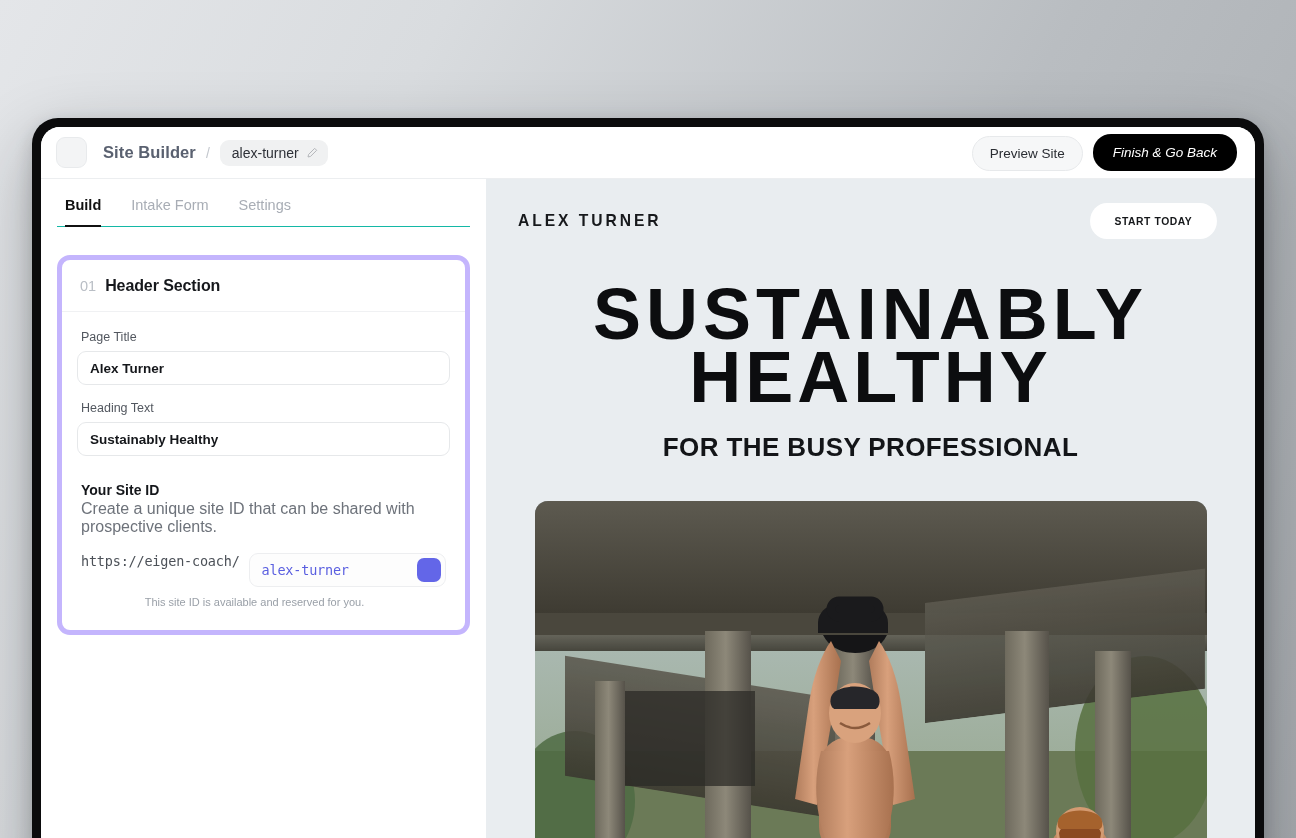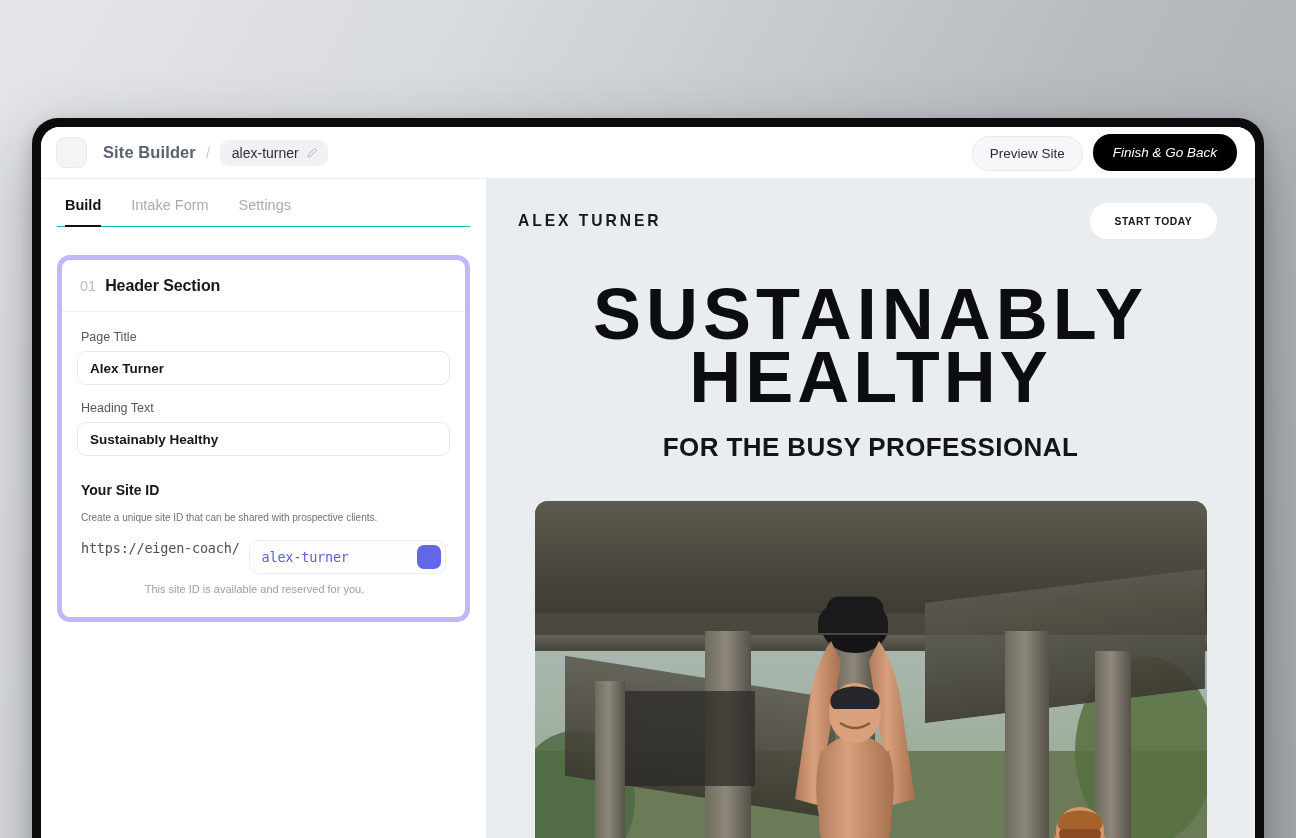--- a/index.html
+++ b/index.html
@@ -162,21 +162,21 @@
     display: flex;
     align-items: center;
     padding: 0 12px;
     font-size: 13.5px;
     font-weight: bold;
     color: #14161a;
   }
 
   #siteid-block { margin-top: 26px; padding: 0 4px; }
   .siteid-title { font-size: 14px; font-weight: bold; color: #14161a; }
-  .siteid-desc { font-size: 10px; color: #6d727a; margin-top: 14px; }
+  .siteid-desc { font-size: 16px; color: #6d727a; margin-top: 2px; }
   #siteid-row {
     margin-top: 17px;
     display: flex;
     align-items: flex-start;
     gap: 9px;
   }
   .siteid-prefix {
     font-family: "DejaVu Sans Mono", monospace;
     font-size: 13.5px;
     color: #4c5158;

